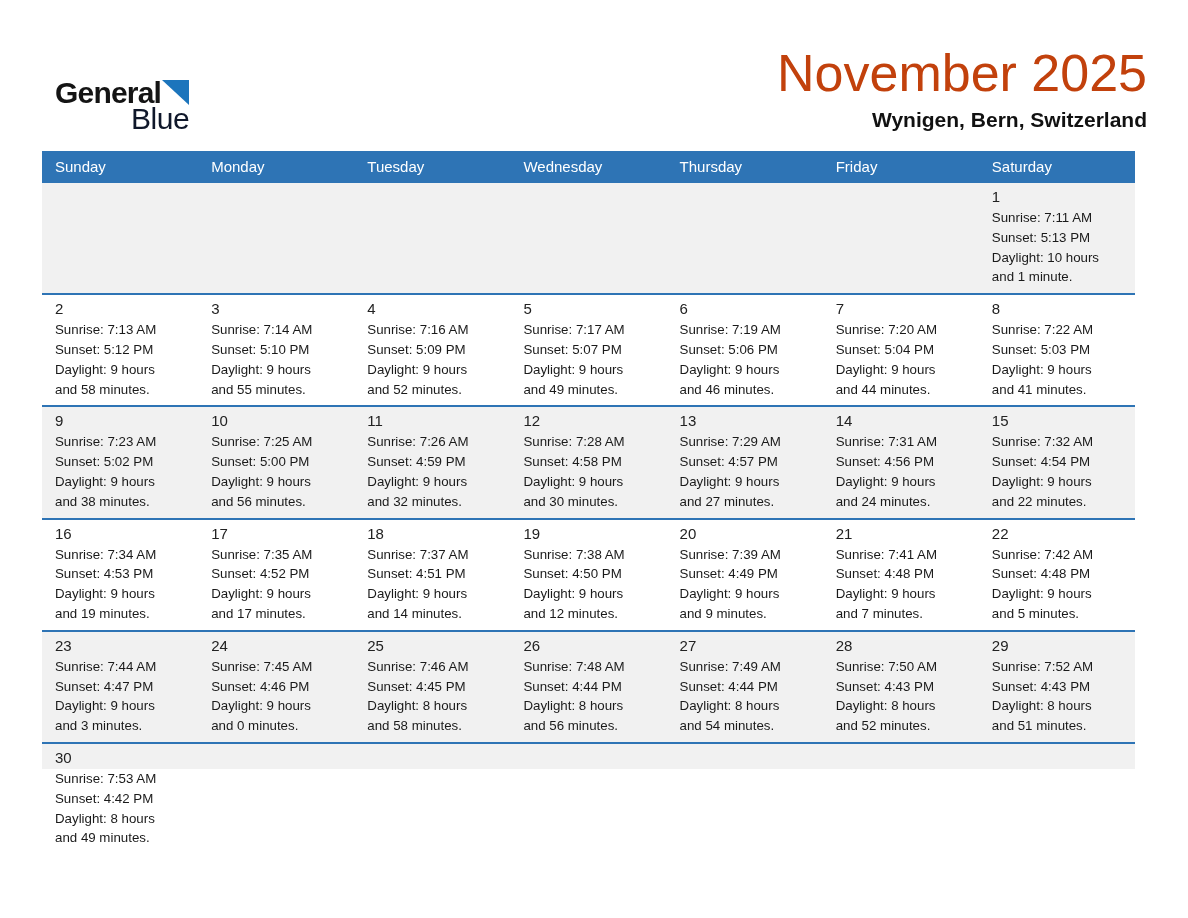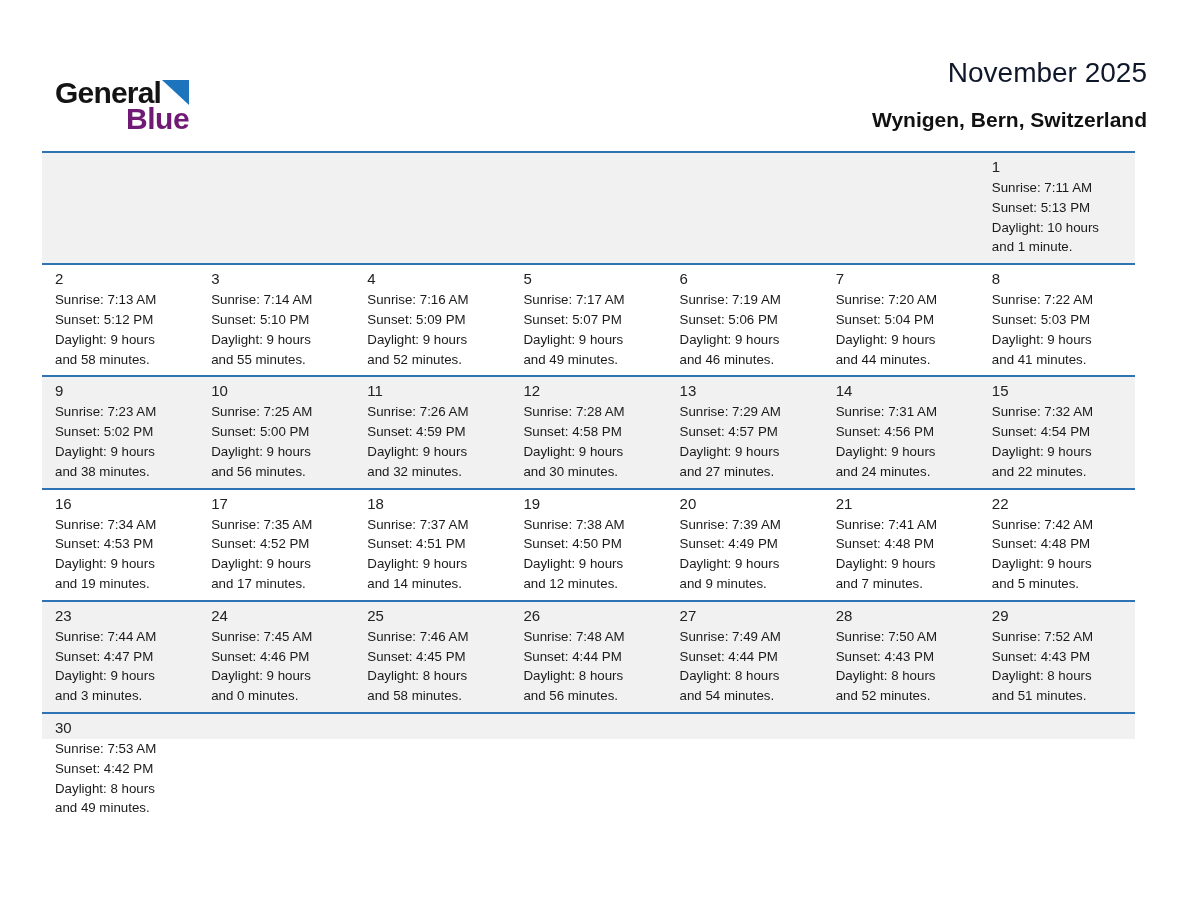--- a/index.html
+++ b/index.html
@@ -12,24 +12,24 @@
   .top {
     display:flex; justify-content:space-between; align-items:flex-start;
     padding:50px 41px 0 55px;
   }
   
   .logo { margin-top:28px; }
   .logo-line1 { display:flex; align-items:flex-start; }
   .logo-general { font-size:30px; font-weight:700; color:#141414; letter-spacing:-0.8px; line-height:30px; }
   .logo-triangle { width:27px; height:25px; margin-top:2px; margin-left:1px; }
   .logo-line2 { text-align:right; margin-top:-4px; }
-  .logo-blue { font-size:30px; font-weight:700; color:#701a75; letter-spacing:-0.5px; line-height:30px; }
+  .logo-blue { font-size:30px; font-weight:400; color:#0f172a; letter-spacing:-0.5px; line-height:30px; }
   
   .titles { text-align:right; }
-  .title { font-size:28px; font-weight:400; color:#0f172a; line-height:46px; }
+  .title { font-size:52px; font-weight:400; color:#c2410c; line-height:46px; }
   .subtitle { font-size:21px; font-weight:700; color:#111111; margin-top:12px; }
   
   .calendar { margin:17px 53px 0 42px; }
   .weekday-row {
     display:grid; grid-template-columns:repeat(7,1fr);
     background:#2E74B5; height:30px; align-items:center;
   }
   .weekday { color:#ffffff; font-size:15px; padding-left:13px; }
   .week {
     display:grid; grid-template-columns:repeat(7,1fr);
@@ -58,20 +58,29 @@
     </div>
   </div>
   <div class="titles">
     <div class="title">November 2025</div>
     <div class="subtitle">Wynigen, Bern, Switzerland</div>
   </div>
 </div>
 
 <div class="calendar">
 
+  <div class="weekday-row">
+    <div class="weekday">Sunday</div>
+    <div class="weekday">Monday</div>
+    <div class="weekday">Tuesday</div>
+    <div class="weekday">Wednesday</div>
+    <div class="weekday">Thursday</div>
+    <div class="weekday">Friday</div>
+    <div class="weekday">Saturday</div>
+  </div>
 
   <div class="week gray">
     <div class="cell"></div>
     <div class="cell"></div>
     <div class="cell"></div>
     <div class="cell"></div>
     <div class="cell"></div>
     <div class="cell"></div>
     <div class="cell">
       <div class="num">1</div>

